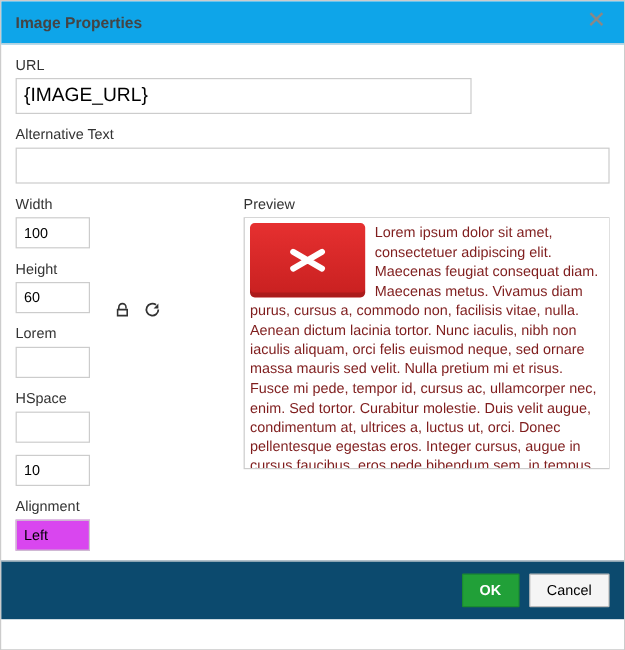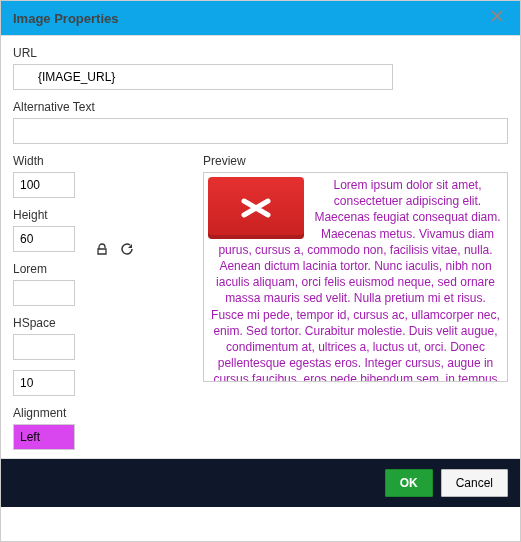--- a/index.html
+++ b/index.html
@@ -3,34 +3,34 @@
   <meta charset="utf-8">
   <style>
     * { box-sizing: border-box; margin: 0; padding: 0; }
     body { font-family: Arial, sans-serif; font-size: 12px; color: #333; background: #fff; width: 521px; height: 542px; border: 1px solid #ccc; }
     .dialog-header { display: flex; justify-content: space-between; align-items: center; padding: 8px 12px; border-bottom: 1px solid #ddd; background: #0ea5e9; }
     .dialog-title { font-weight: bold; font-size: 13px; color: #444; }
     .close-x { cursor: pointer; font-size: 16px; color: #888; padding: 0 4px; }
     .dialog-body { padding: 10px 12px 8px 12px; }
     .field-group { margin-bottom: 10px; }
     .field-label { display: block; margin-bottom: 4px; color: #333; }
-    .field-input { width: 100%; padding: 5px 24px; border: 1px solid #ccc; font-size: 12px; background: #fff; }
+    .field-input { width: 100%; padding: 5px 6px; border: 1px solid #ccc; font-size: 16px; background: #fff; }
     .narrow-input { width: 62px; padding: 5px 6px; border: 1px solid #ccc; font-size: 12px; background: #fff; }
     .align-input { width: 62px; padding: 5px 6px; border: 1px solid #ccc; font-size: 12px; background: #d946ef; }
     .cols { display: flex; align-items: flex-start; gap: 8px; margin-top: 8px; }
     .col-left { width: 170px; flex: none; }
     .col-right { flex: 1; min-width: 0; margin-left: 12px; }
     .row-inline { display: flex; align-items: flex-end; gap: 8px; }
     .icon-btns { display: flex; gap: 6px; padding-bottom: 4px; margin-left: 10px; }
     .icon-btn { width: 18px; height: 18px; cursor: pointer; color: #333; display: inline-flex; align-items: center; justify-content: center; }
     .preview-box { border: 1px solid #ccc; background: #fff; height: 210px; overflow-y: auto; padding: 4px; position: relative; }
-    .preview-text { color: #a21caf; line-height: 1.35; font-size: 12px; text-align: center; }
+    .preview-text { color: #7f1d1d; line-height: 1.35; font-size: 12px; }
     .broken-img { float: left; width: 96px; height: 62px; margin: 0 8px 2px 0; background: linear-gradient(#e63030, #c82020); border-radius: 4px; display: inline-flex; align-items: center; justify-content: center; box-shadow: inset 0 -4px 0 rgba(0,0,0,0.15); }
     .broken-img svg { display:block; }
-    .dialog-footer { display: flex; justify-content: flex-end; gap: 8px; padding: 10px 12px; border-top: 1px solid #e0e0e0; background: #0f172a; }
+    .dialog-footer { display: flex; justify-content: flex-end; gap: 8px; padding: 10px 12px; border-top: 1px solid #e0e0e0; background: #0c4a6e; }
     .btn { padding: 6px 14px; border: 1px solid #bbb; background: #f5f5f5; cursor: pointer; font-size: 12px; border-radius: 1px; }
     .btn-primary { background: #21a038; border-color: #1a8a2f; color: #fff; font-weight: bold; }
     .preview-box::-webkit-scrollbar { width: 10px; }
     .preview-box::-webkit-scrollbar-thumb { background: #ccc; }
     .preview-box::-webkit-scrollbar-track { background: #eee; }
   </style>
 </head>
 <body>
 
 <div class="dialog-header">

